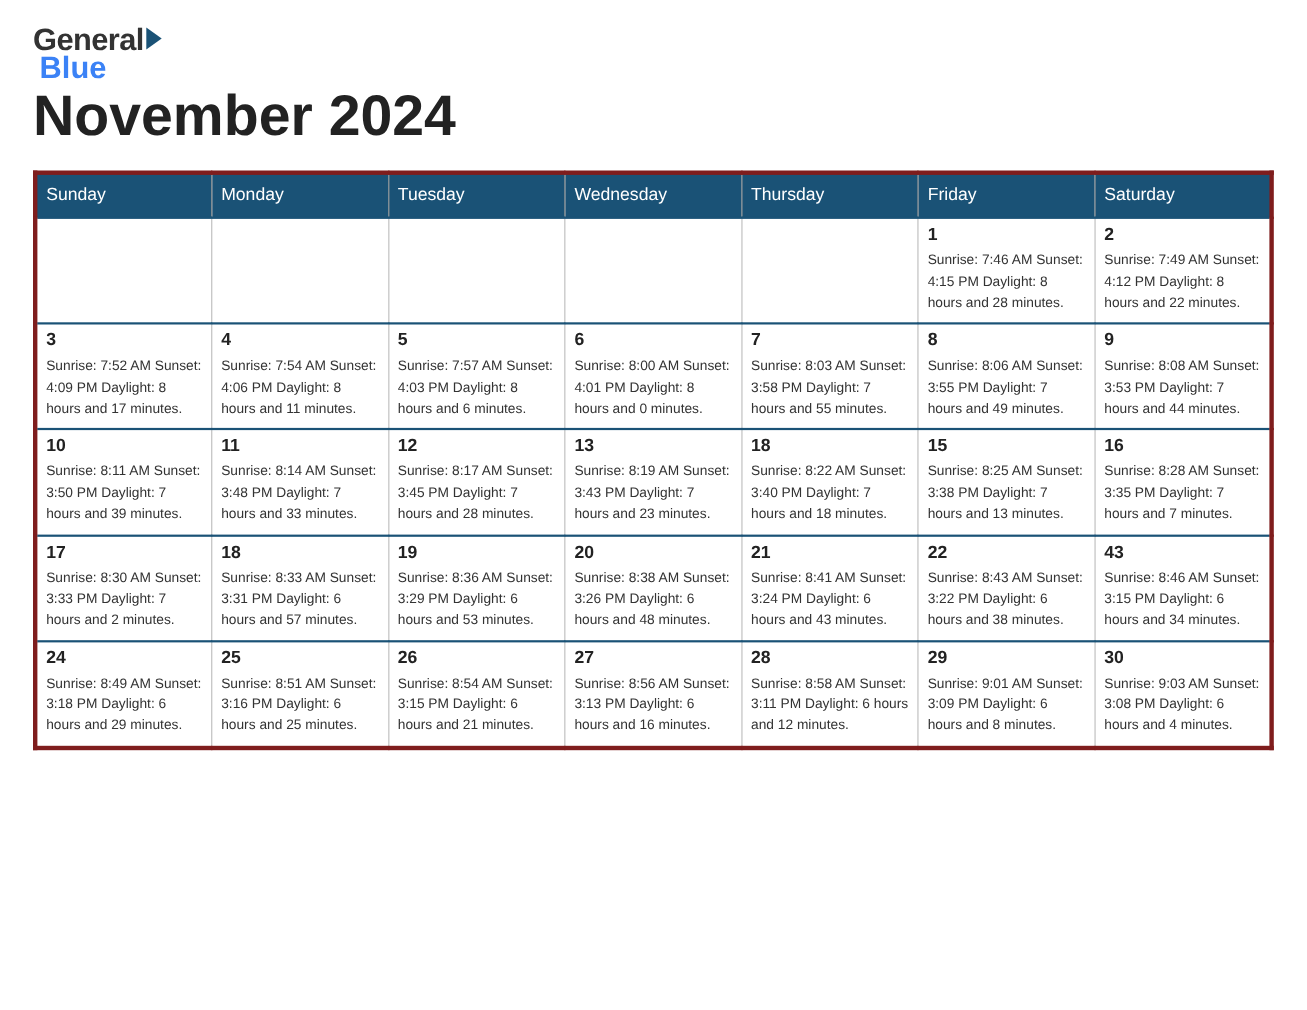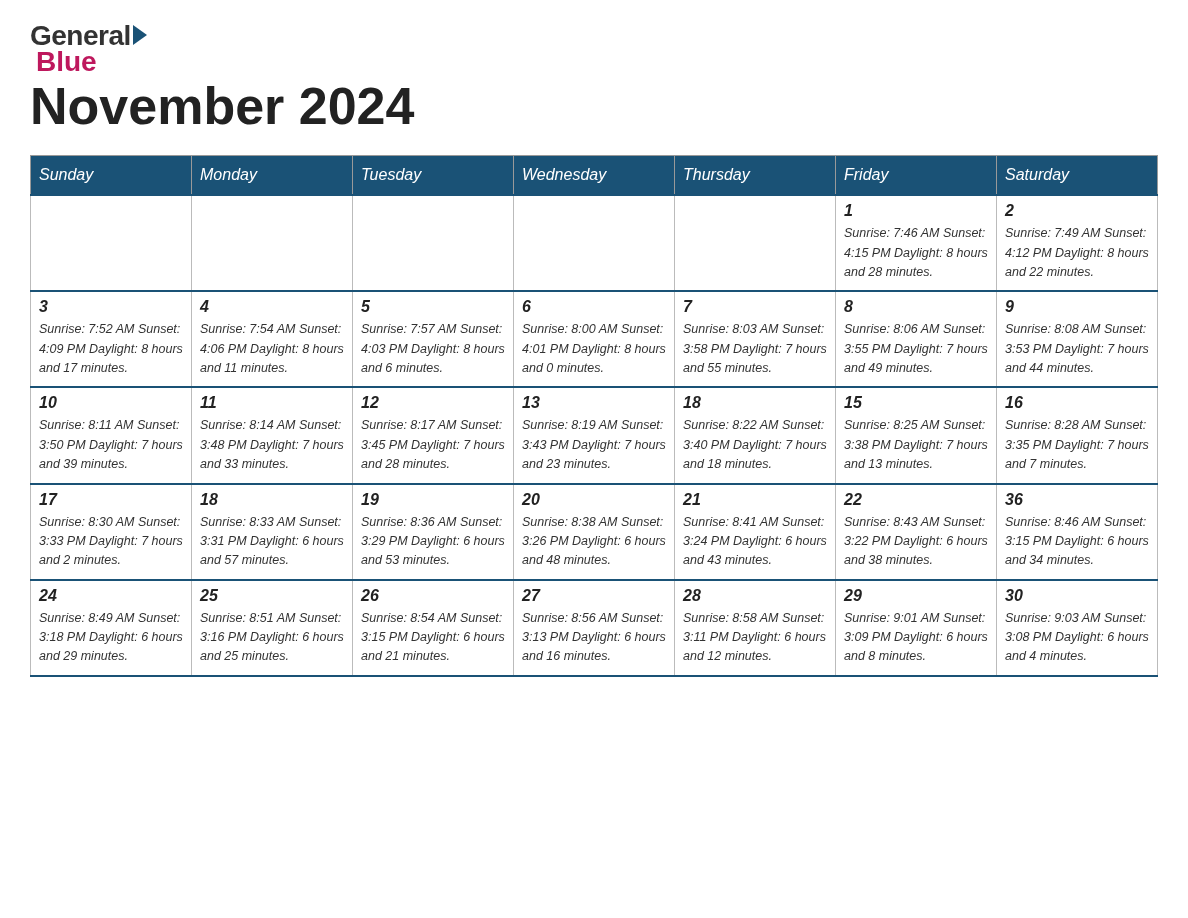--- a/index.html
+++ b/index.html
@@ -37,42 +37,41 @@
       height: 0;
       border-left: 14px solid #1a5276;
       border-top: 10px solid transparent;
       border-bottom: 10px solid transparent;
       margin-left: 2px;
       margin-top: -2px;
     }
     .logo-blue {
       font-size: 28px;
       font-weight: bold;
-      color: #be185d;
+      color: #3b82f6;
       margin-left: 4px;
     }
     .title-section {
       text-align: center;
     }
     .month-title {
       font-size: 52px;
       font-weight: bold;
       color: #222;
       line-height: 1.1;
     }
     .location {
       font-size: 22px;
       color: #444;
       margin-top: 4px;
     }
     .calendar {
       width: 100%;
       border-collapse: collapse;
-      border: 1px solid #7f1d1d;
-      font-style: italic;
+      border: 4px solid #7f1d1d;
     }
     .calendar th {
       background: #1a5276;
       color: #fff;
       font-size: 16px;
       font-weight: normal;
       padding: 10px 8px;
       text-align: left;
       border: 1px solid #999;
     }
@@ -296,21 +295,21 @@
 and 43 minutes.</div>
         </td>
         <td>
           <span class="day-num">22</span>
           <div class="day-info">Sunrise: 8:43 AM
 Sunset: 3:22 PM
 Daylight: 6 hours
 and 38 minutes.</div>
         </td>
         <td>
-          <span class="day-num">36</span>
+          <span class="day-num">43</span>
           <div class="day-info">Sunrise: 8:46 AM
 Sunset: 3:15 PM
 Daylight: 6 hours
 and 34 minutes.</div>
         </td>
       </tr>
       <tr>
         <td>
           <span class="day-num">24</span>
           <div class="day-info">Sunrise: 8:49 AM

